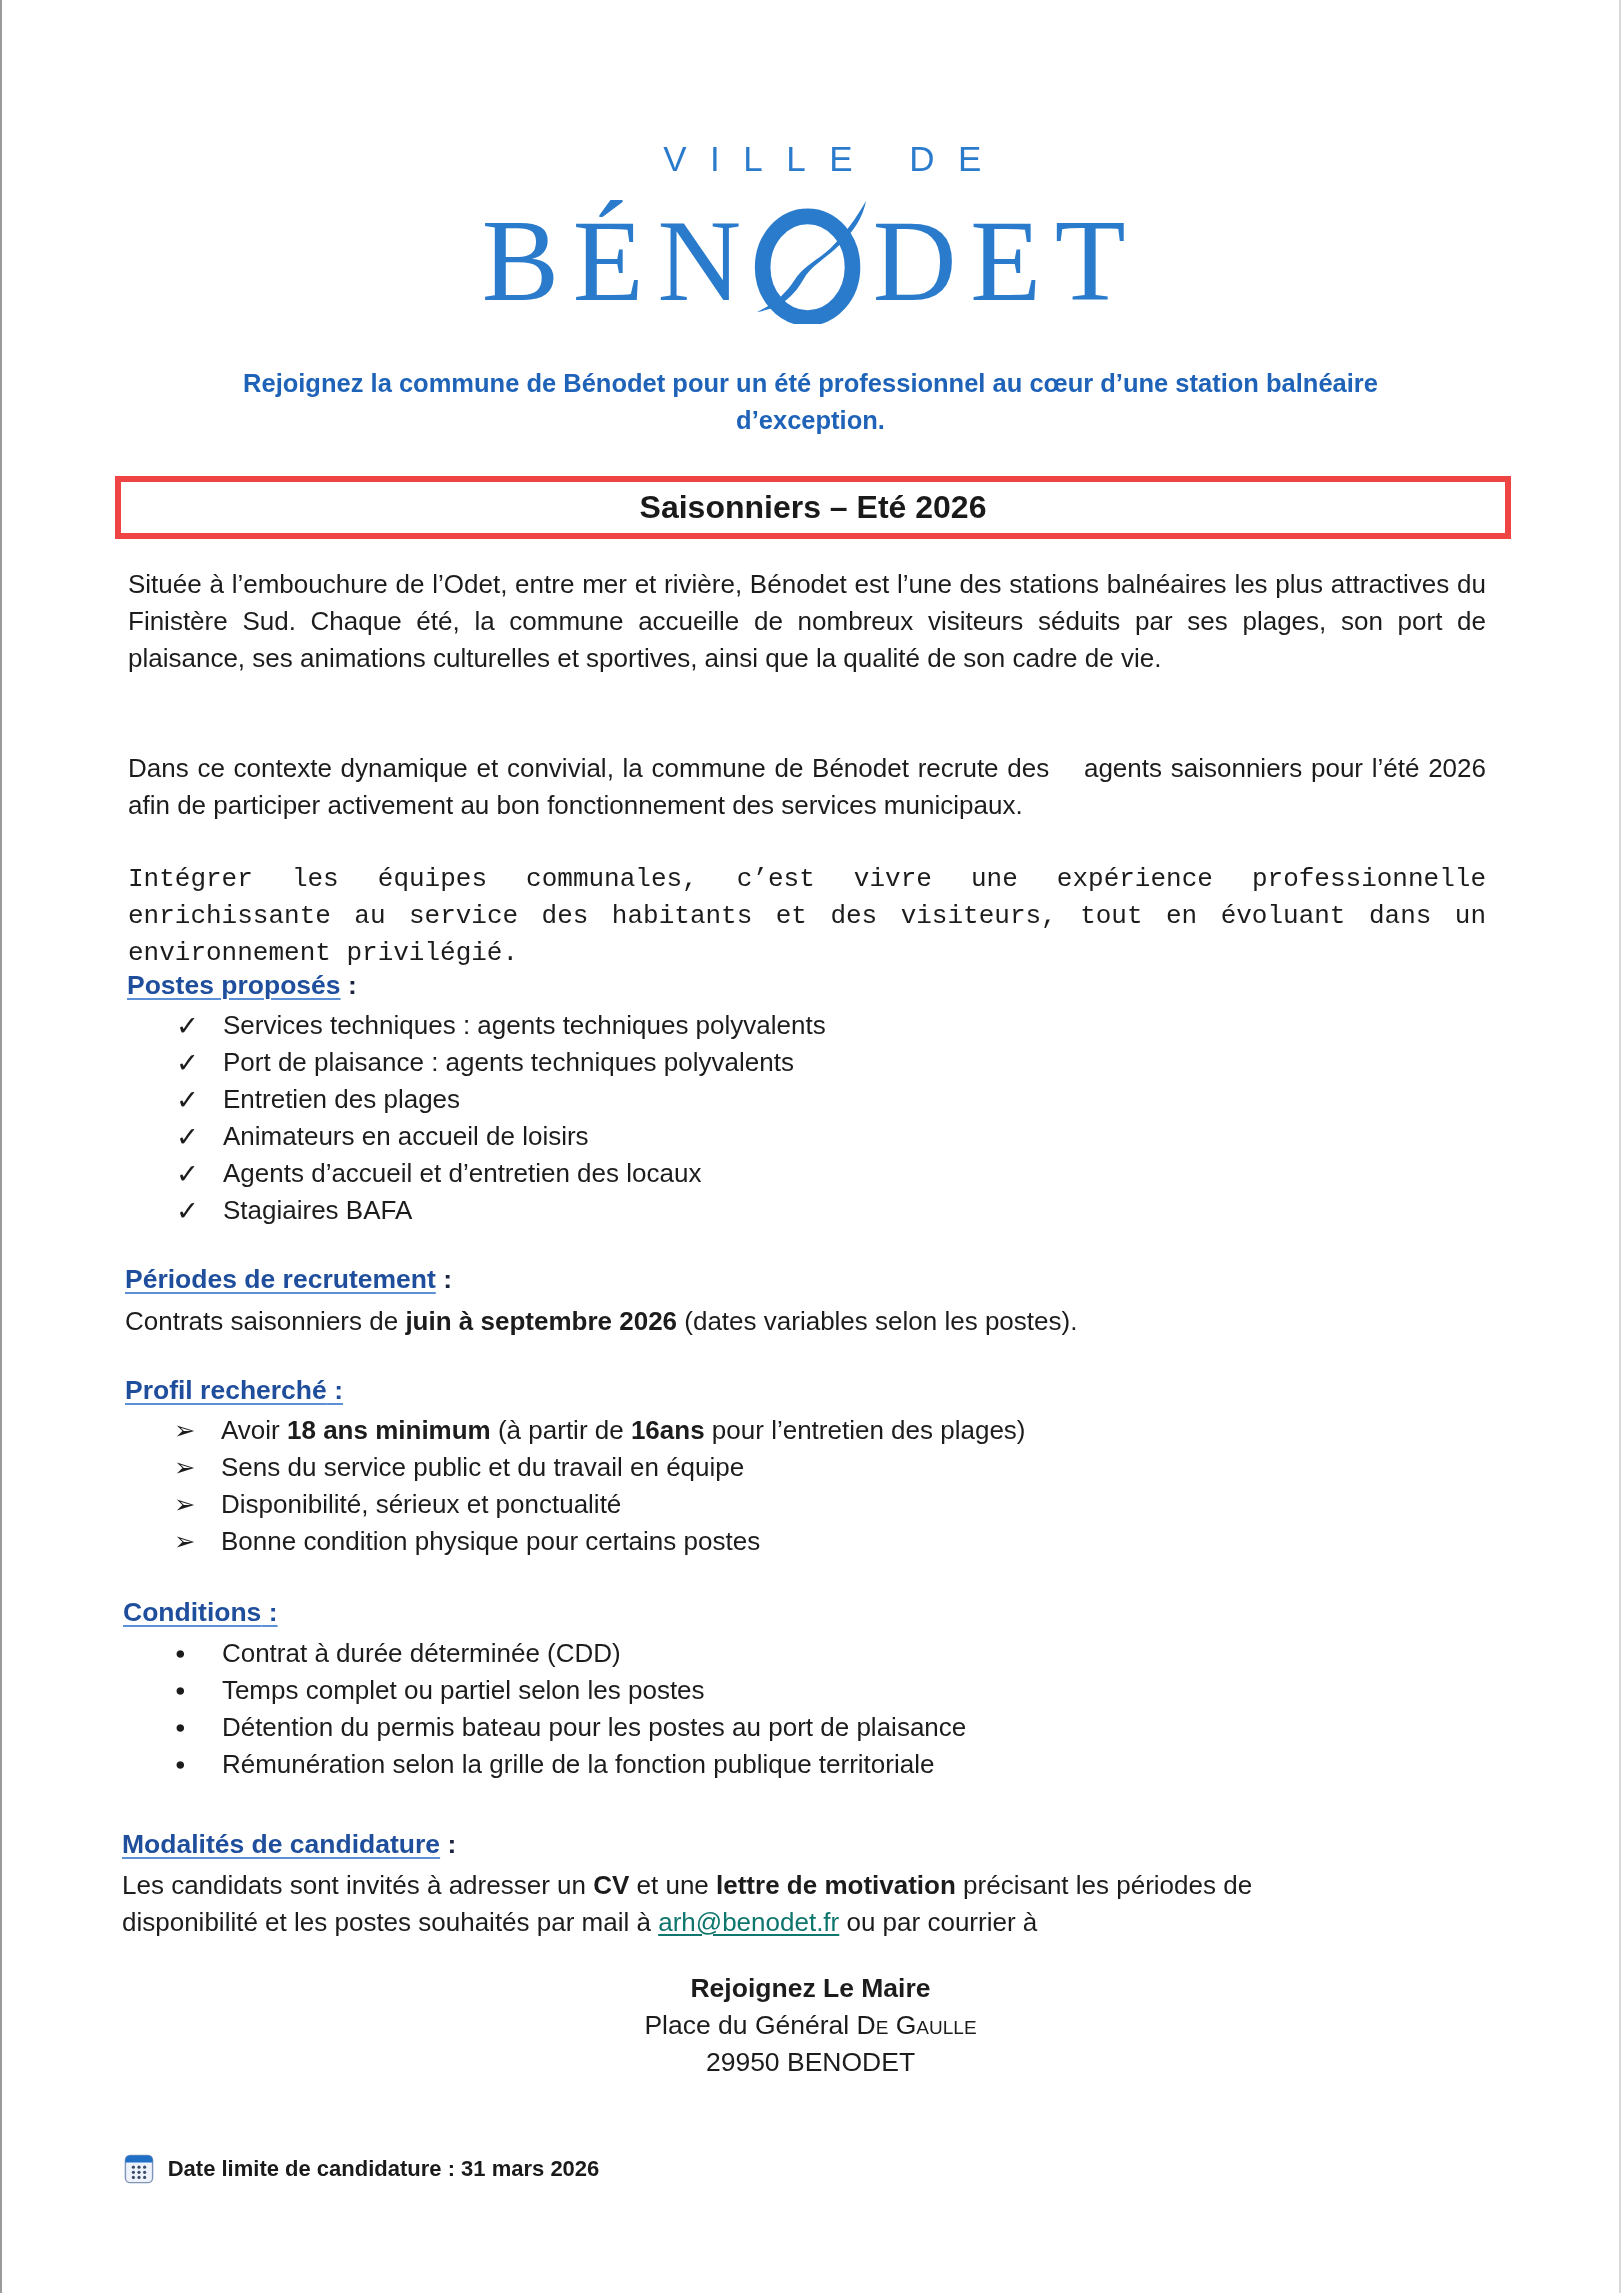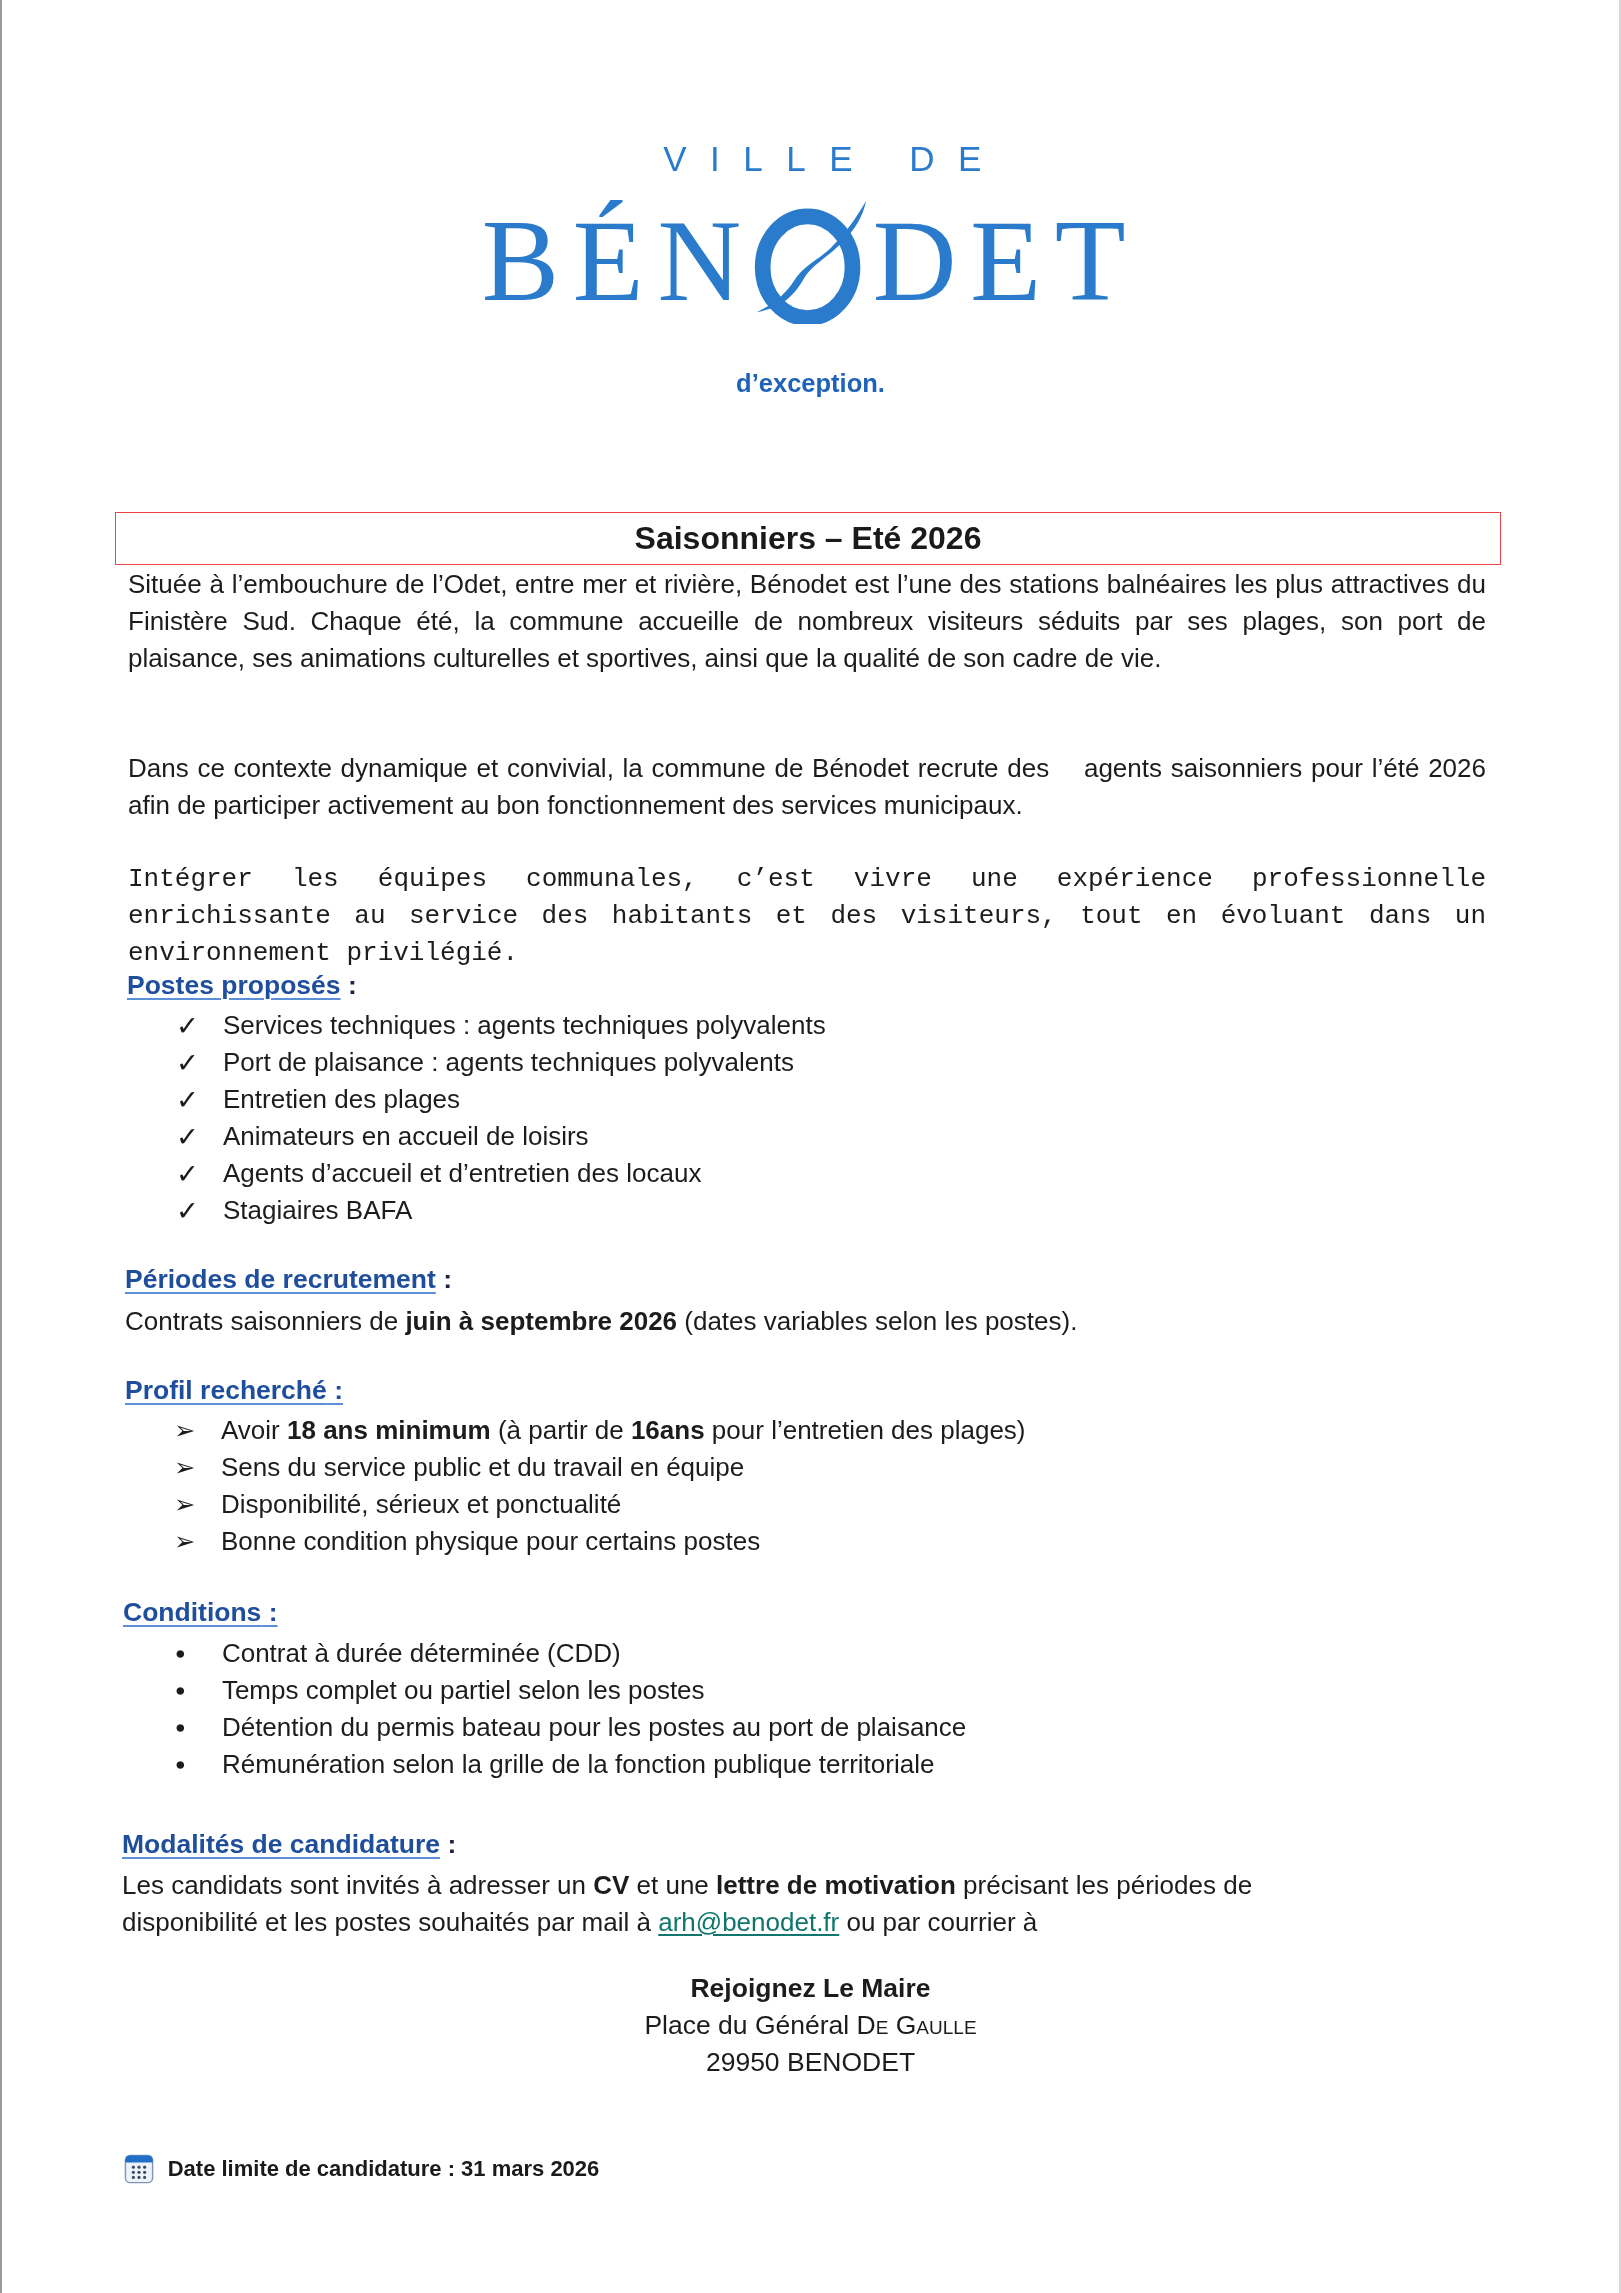--- a/index.html
+++ b/index.html
@@ -27,21 +27,21 @@
 
   
   .tagline {
     position: absolute; top: 365px; left: 147px; width: 1327px; text-align: center;
     color: #1f63b8; font-weight: 700; font-size: 25.5px; line-height: 37px;
   }
 
   
   .title-box {
     position: absolute; left: 115px; top: 476px; width: 1384px; height: 51px;
-    border: 1px solid #ef4444; display: flex; align-items: center; justify-content: center; margin-top: 36px;
+    border: 6px solid #ef4444; display: flex; align-items: center; justify-content: center;
   }
   .title-box span { font-weight: 700; font-size: 32px; color: #1a1a1a; }
 
   .para {
     position: absolute; left: 128px; width: 1358px; font-size: 26px; line-height: 37px;
     text-align: justify; color: #1c1c1c;
   }
   .para b { font-weight: 400; margin-left: 26px; }
 
   .section-head {
@@ -80,20 +80,21 @@
   <span class="o-glyph">
     <svg width="127" height="137" viewBox="0 0 130 140">
       <ellipse cx="62" cy="82" rx="46" ry="52" fill="none" stroke="#2a7bcc" stroke-width="16"></ellipse>
       <path d="M10 128 C 30 118, 40 108, 48 96 C 58 80, 74 74, 86 62 C 98 50, 108 38, 122 14 C 118 32, 110 44, 96 58 C 82 72, 66 80, 58 94 C 48 112, 34 124, 10 128 Z" fill="#2a7bcc"></path>
     </svg>
   </span>
   <span>DET</span>
 </div>
 
 <div class="tagline">
+  <div>Rejoignez la commune de Bénodet pour un été professionnel au cœur d’une station balnéaire</div>
   <div>d’exception.</div>
 </div>
 
 <div class="title-box">
   <span>Saisonniers – Eté 2026</span>
 </div>
 
 <div class="para" style="top:566px;">Située à l’embouchure de l’Odet, entre mer et rivière, Bénodet est l’une des stations balnéaires les plus attractives du Finistère Sud. Chaque été, la commune accueille de nombreux visiteurs séduits par ses plages, son port de plaisance, ses animations culturelles et sportives, ainsi que la qualité de son cadre de vie.</div>
 <div class="para" style="top:750px;">
   <span>Dans ce contexte dynamique et convivial, la commune de Bénodet recrute des </span><b>agents saisonniers pour l’été 2026</b><span> afin de participer activement au bon fonctionnement des services municipaux.</span>

